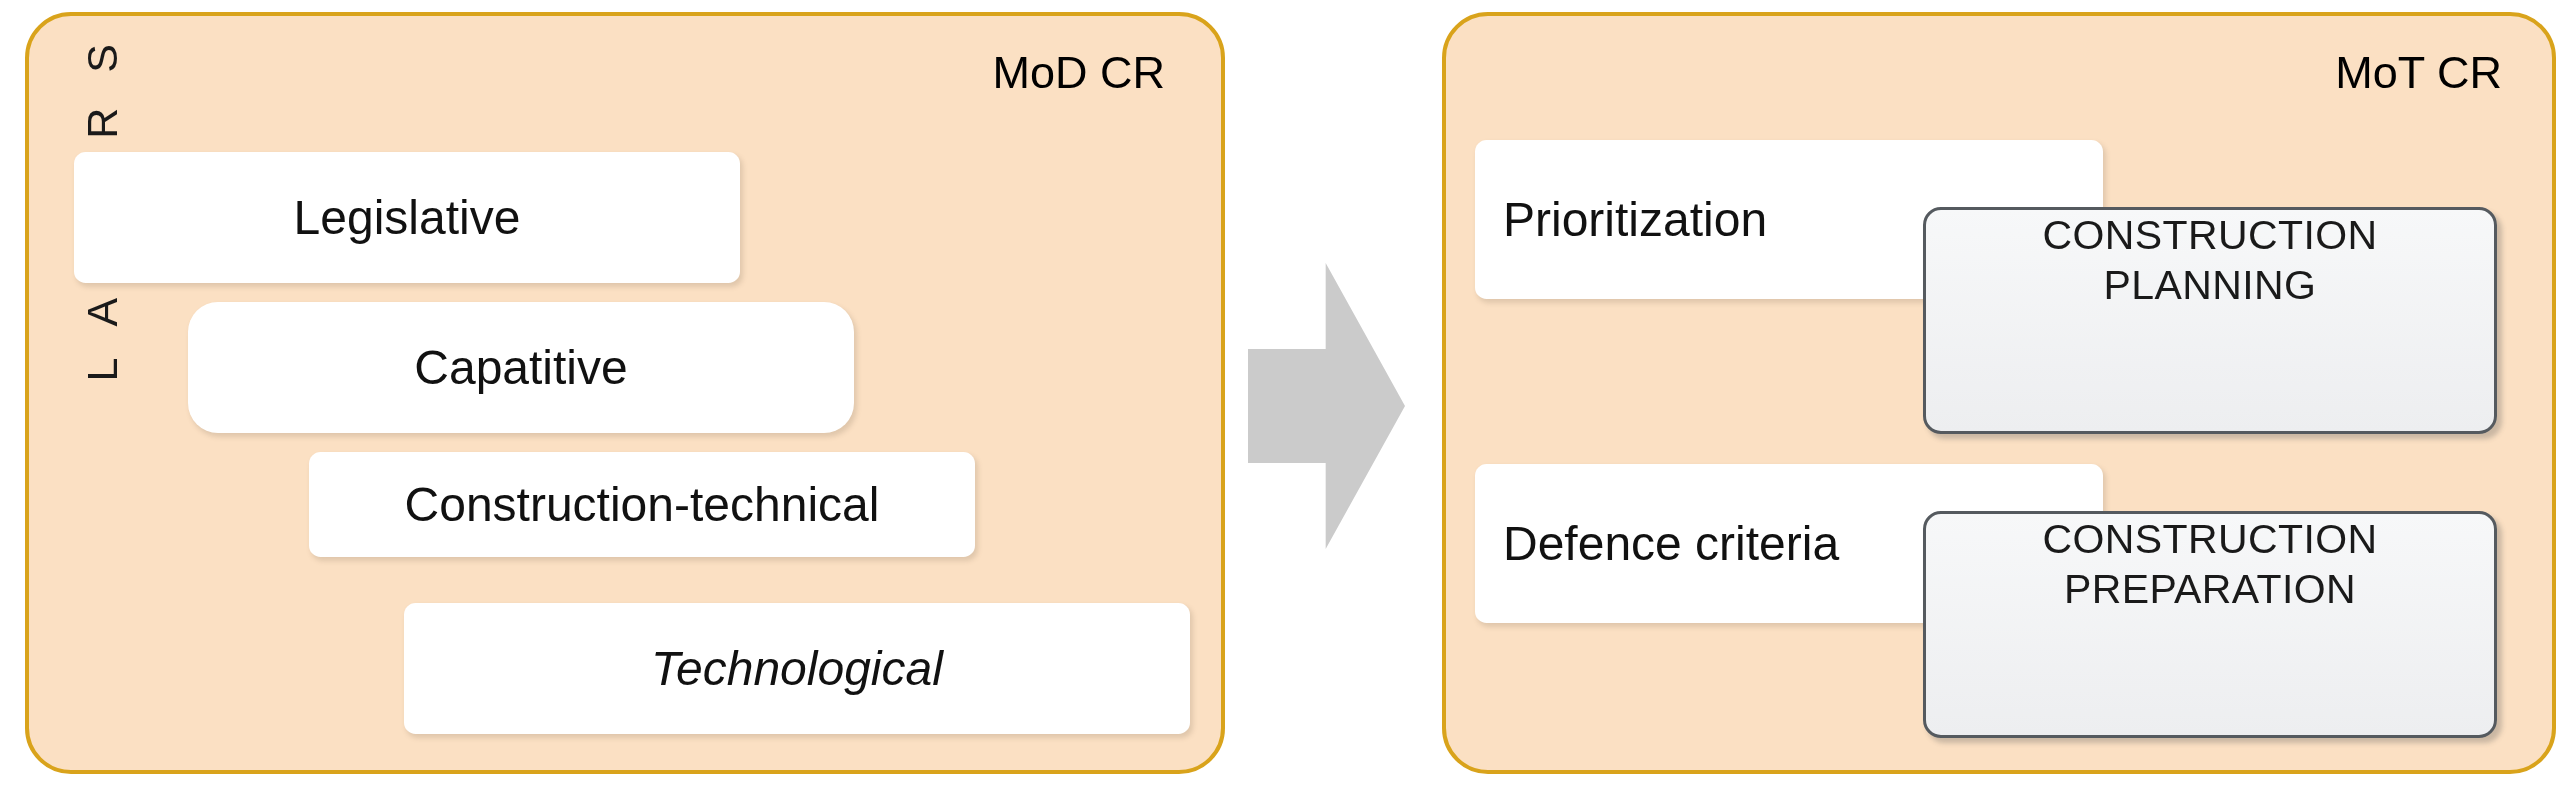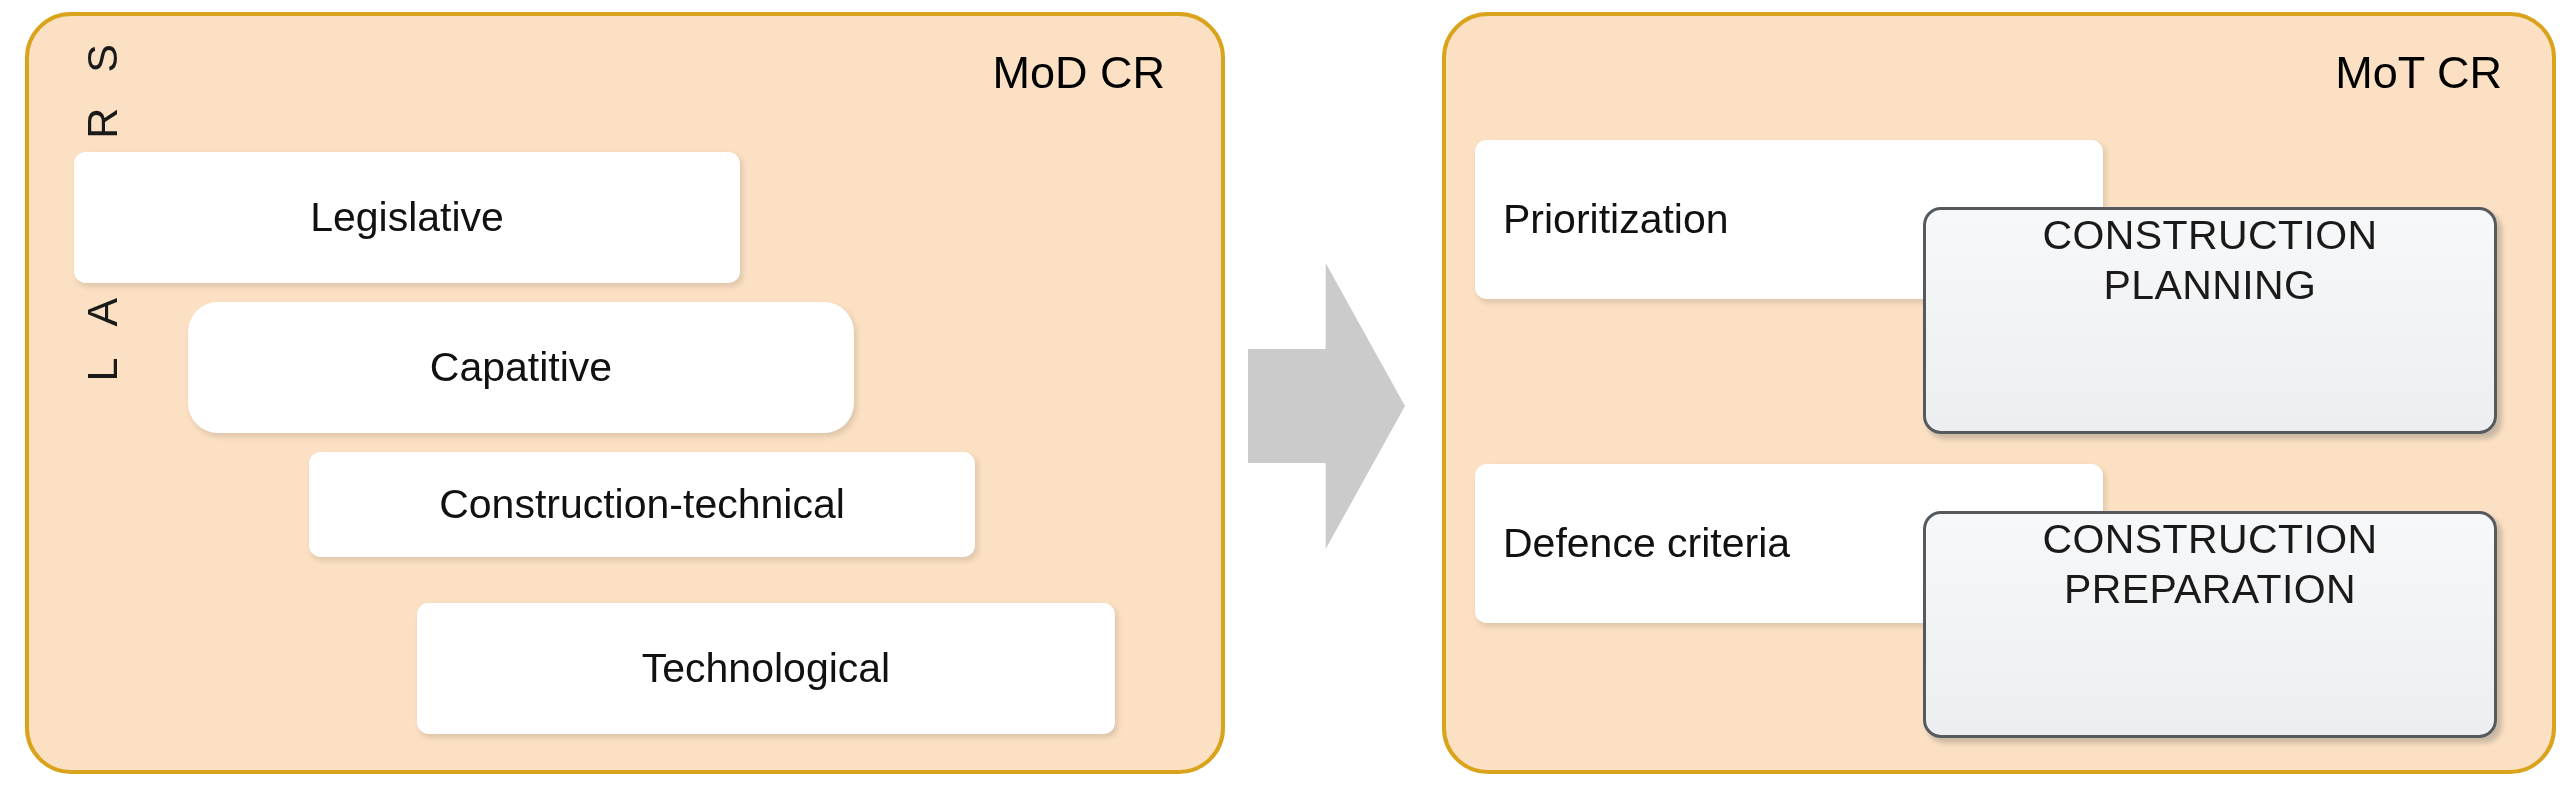--- a/index.html
+++ b/index.html
@@ -61,30 +61,30 @@
     position: absolute;
     background: #FFFFFF;
     border-radius: 11.6px;
     box-shadow: 2.5px 3.3px 5.8px rgba(120,100,80,0.20);
     display: flex;
     align-items: center;
     justify-content: center;
     box-sizing: border-box;
   }
   .white-card span {
-    font-size: 41px;
+    font-size: 48px;
     color: #111111;
     white-space: nowrap;
   }
 
   
   #card-legislative   { left: 45px;  top: 136px; width: 666px; height: 131px; }
   #card-capatitive    { left: 159px; top: 286px; width: 666px; height: 131px; border-radius: 30px; }
   #card-constructiont { left: 280px; top: 436px; width: 666px; height: 105px; }
-  #card-technological { left: 388px; top: 587px; width: 698px; height: 131px; }
+  #card-technological { left: 375px; top: 587px; width: 786px; height: 131px; font-style: italic; }
 
   
   #transition-arrow {
     position: absolute;
     left: 1248px;
     top: 263px;
     width: 157px;
     height: 286px;
   }
 

